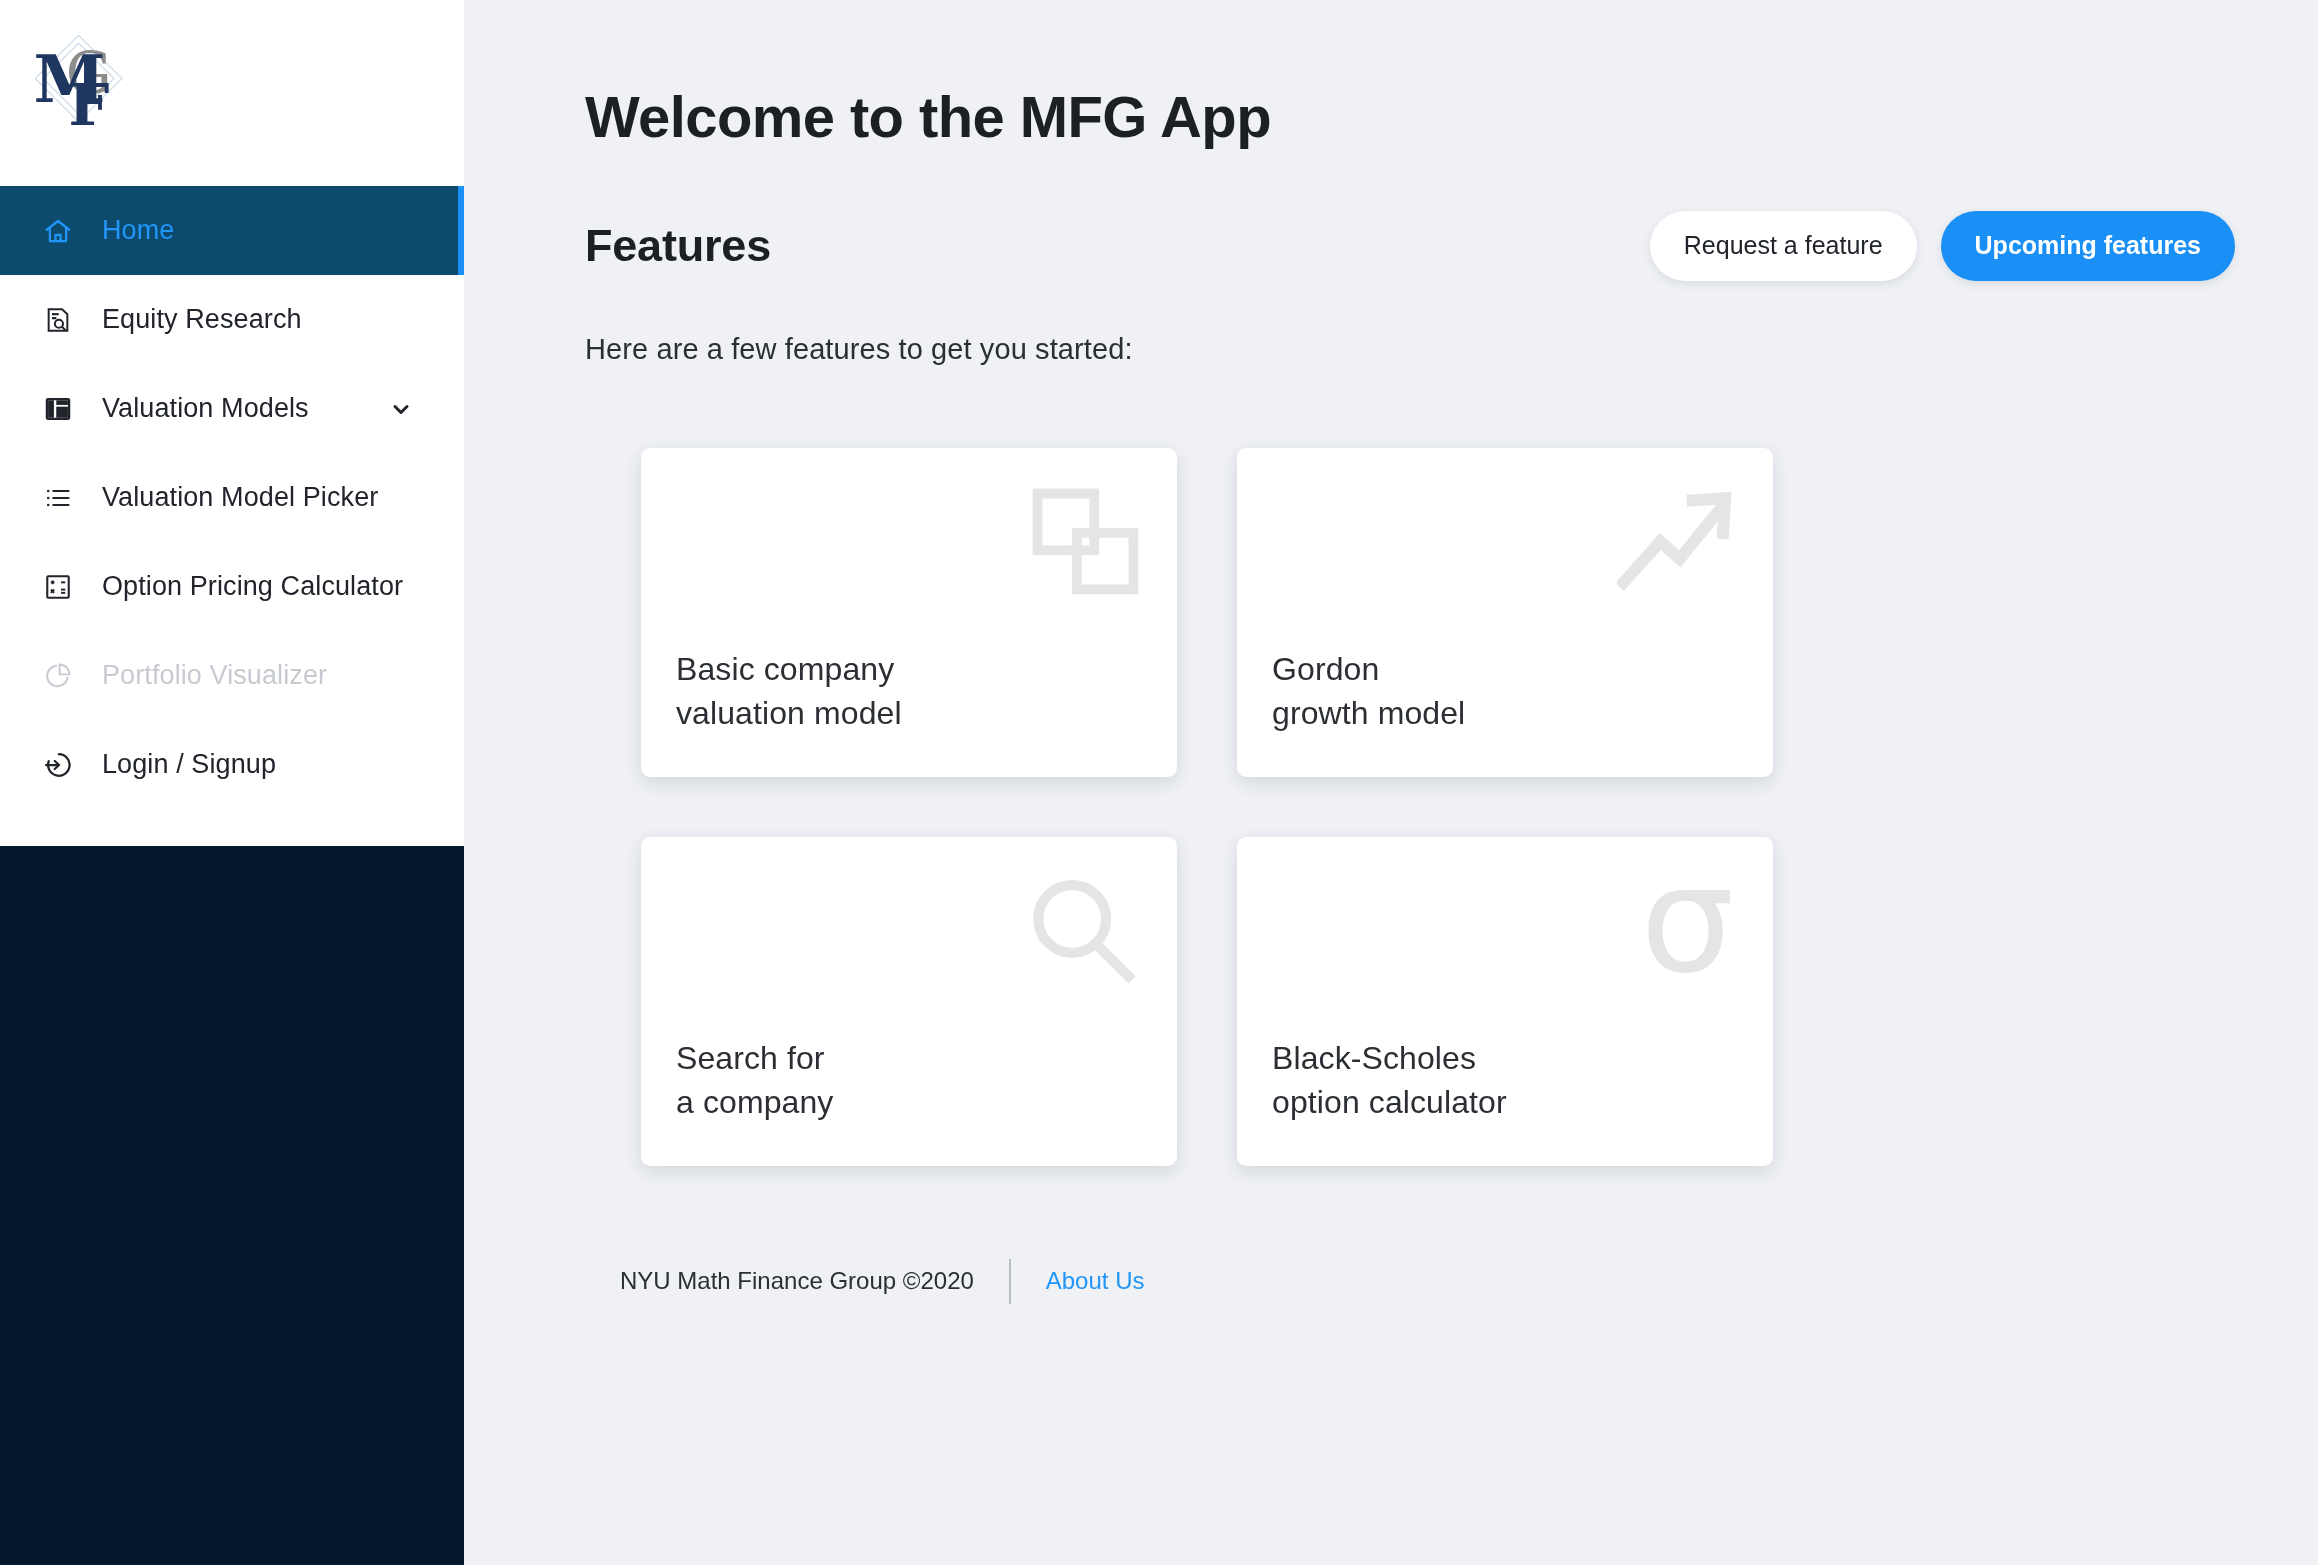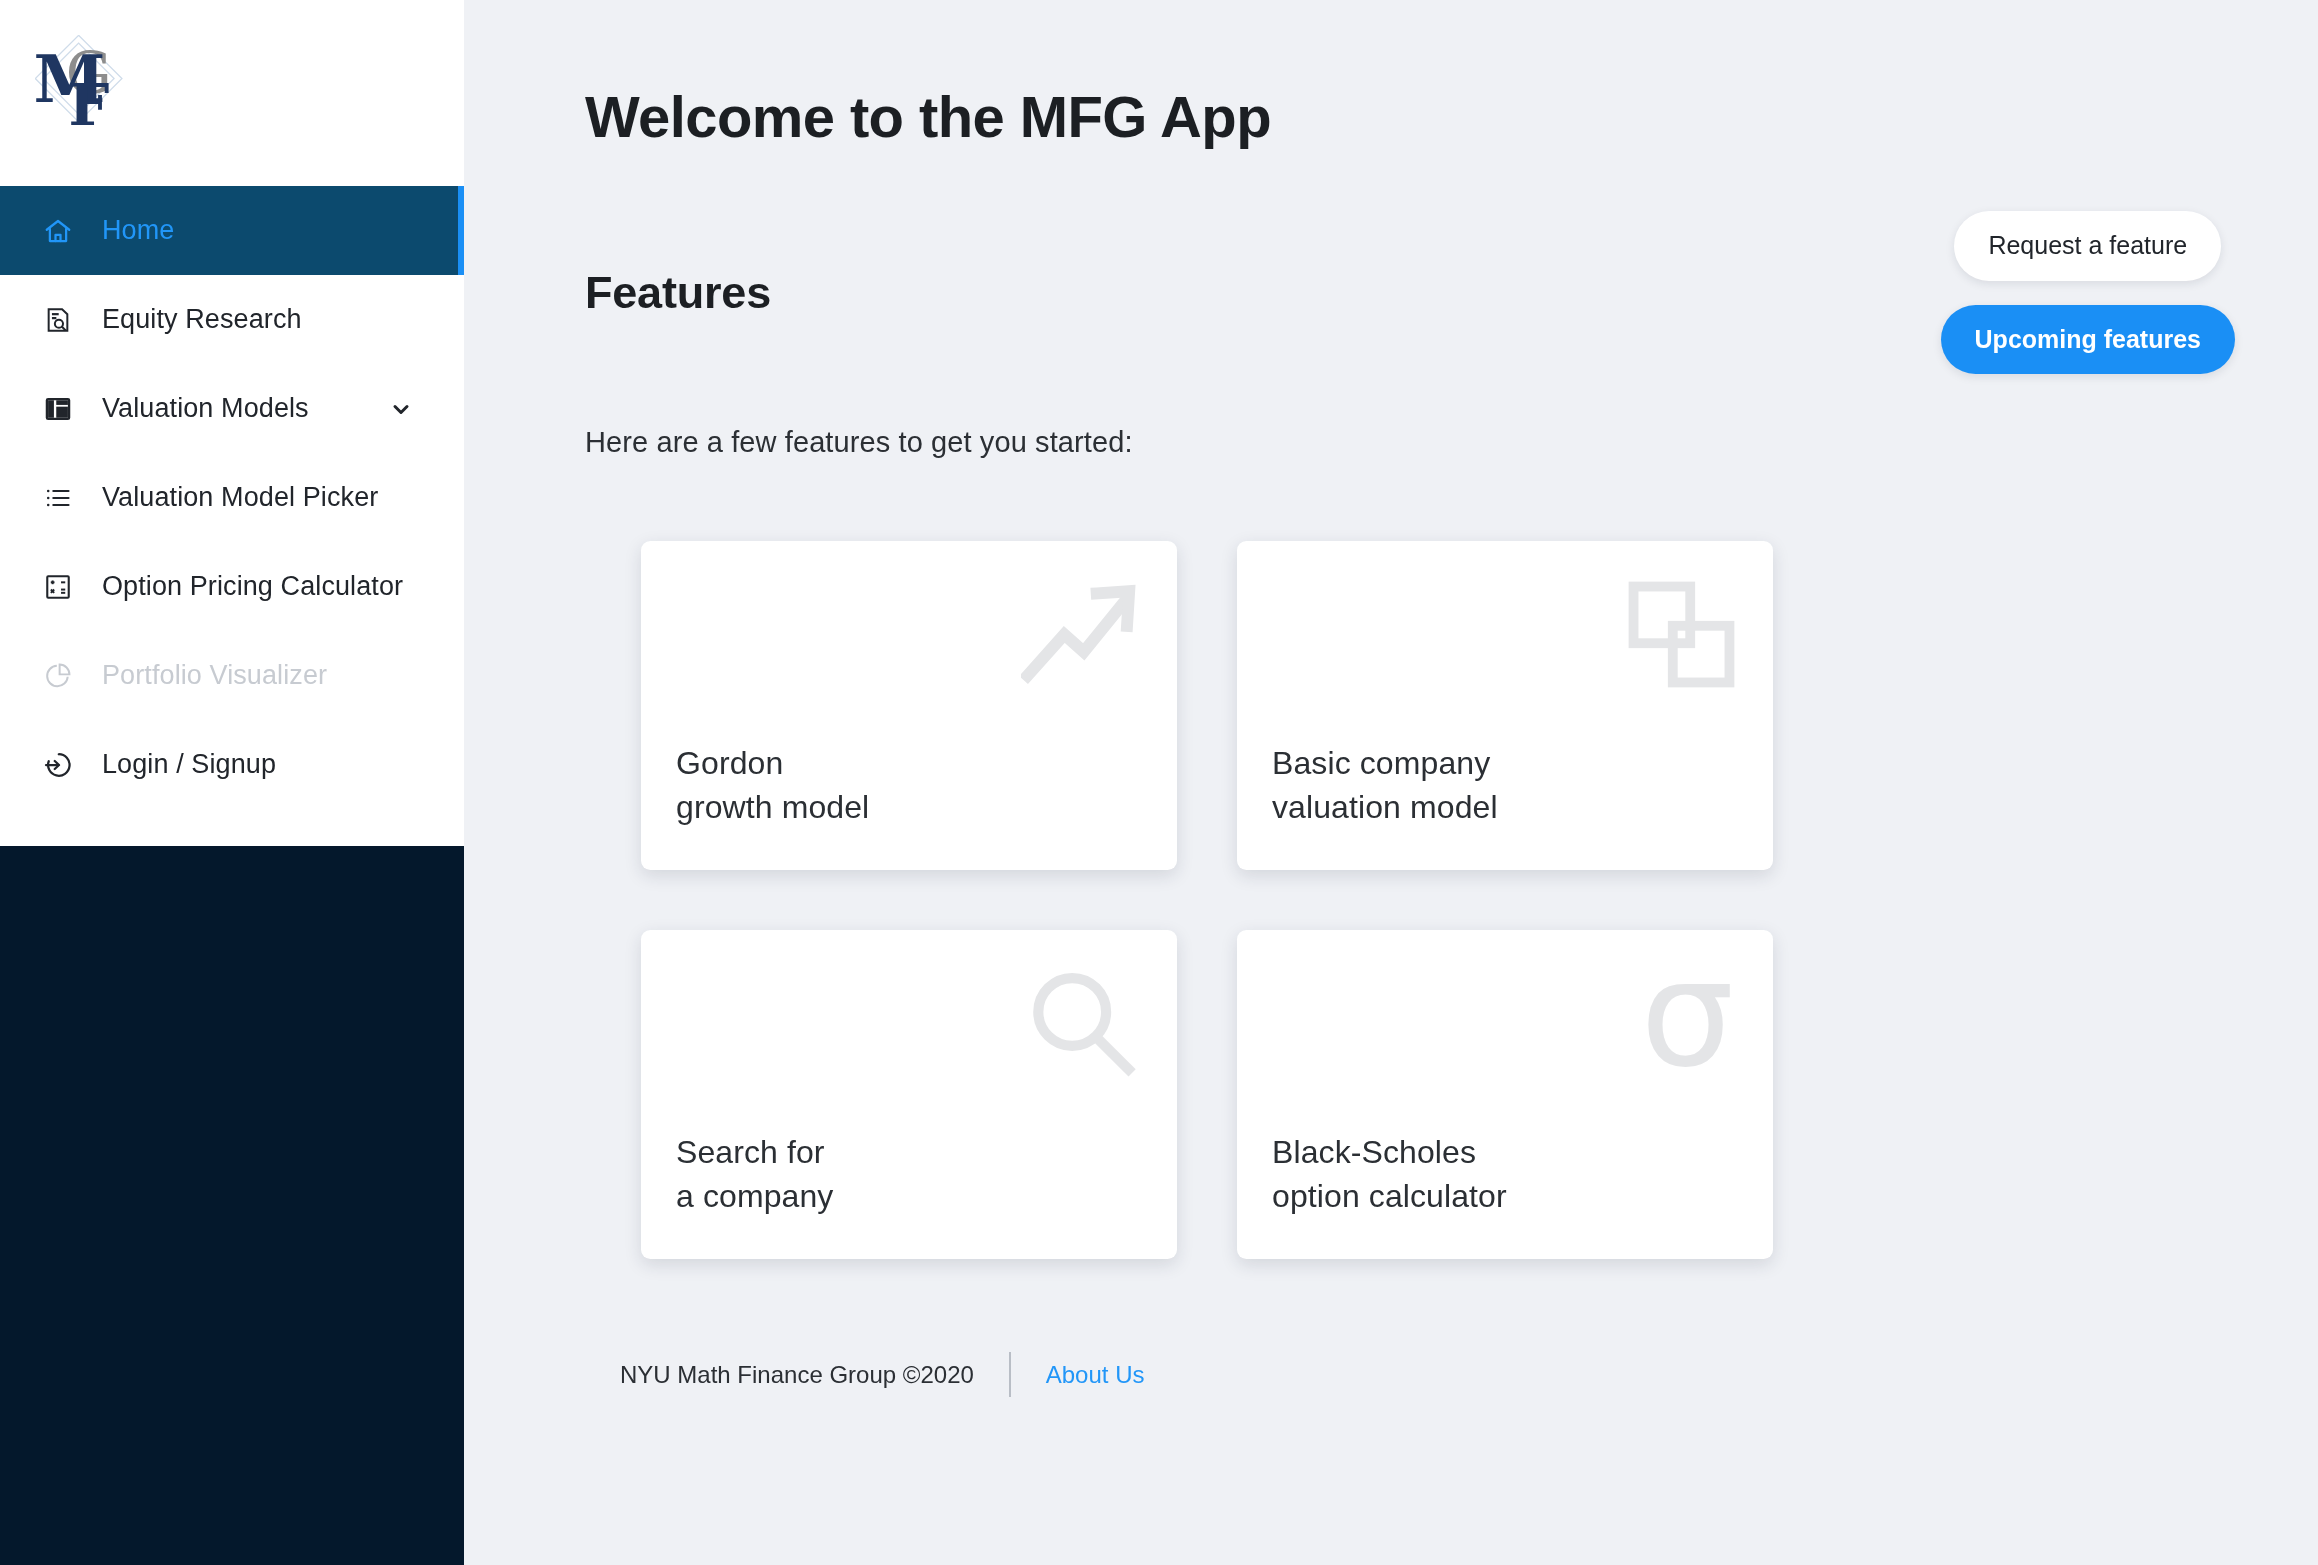--- a/index.html
+++ b/index.html
@@ -121,21 +121,21 @@
     justify-content: space-between;
     margin-top: 62px;
     padding-right: 28px;
   }
   .section-title {
     font-size: 45px;
     color: #1c1f23;
     letter-spacing: -0.2px;
     line-height: 1.1;
   }
-  .btn-group { display: flex; align-items: center; gap: 24px; flex-direction: column; }
+  .btn-group { display: flex; align-items: center; gap: 24px; }
   .btn {
     border: none;
     border-radius: 93px;
     font-family: "Liberation Sans", sans-serif;
     cursor: pointer;
     white-space: nowrap;
   }
   .btn-secondary {
     background: #ffffff;
     color: #21252b;
@@ -352,41 +352,41 @@
         <button class="btn btn-primary">Upcoming features</button>
       </div>
     </div>
 
     <p class="lead-text">Here are a few features to get you started:</p>
 
     <div class="cards-grid">
 
       <div class="card">
         <span class="card-icon">
+          <svg width="109" height="109" viewBox="0 0 100 100" fill="none" stroke="#e4e5e7" stroke-width="9">
+            <rect x="6" y="6" width="52" height="52"></rect>
+            <rect x="42" y="42" width="52" height="52"></rect>
+          </svg>
+        </span>
+        <div class="card-label">
+          <div>Basic company</div>
+          <div>valuation model</div>
+        </div>
+      </div>
+
+      <div class="card">
+        <span class="card-icon">
           <svg width="119" height="109" viewBox="0 0 110 100" fill="none" stroke="#e4e5e7" stroke-width="11" stroke-linecap="square" stroke-linejoin="miter">
             <path d="M6 88 L40 50 L58 66 L97 18"></path>
             <path d="M70 12 L100 10 L98 42" stroke-linejoin="miter"></path>
           </svg>
         </span>
         <div class="card-label">
           <div>Gordon</div>
           <div>growth model</div>
-        </div>
-      </div>
-
-      <div class="card">
-        <span class="card-icon">
-          <svg width="109" height="109" viewBox="0 0 100 100" fill="none" stroke="#e4e5e7" stroke-width="9">
-            <rect x="6" y="6" width="52" height="52"></rect>
-            <rect x="42" y="42" width="52" height="52"></rect>
-          </svg>
-        </span>
-        <div class="card-label">
-          <div>Basic company</div>
-          <div>valuation model</div>
         </div>
       </div>
 
       <div class="card">
         <span class="card-icon">
           <svg width="113" height="113" viewBox="0 0 100 100" fill="none" stroke="#e4e5e7" stroke-width="9" stroke-linecap="butt">
             <circle cx="40" cy="38" r="30"></circle>
             <path d="M61 60 L93 92"></path>
           </svg>
         </span>

